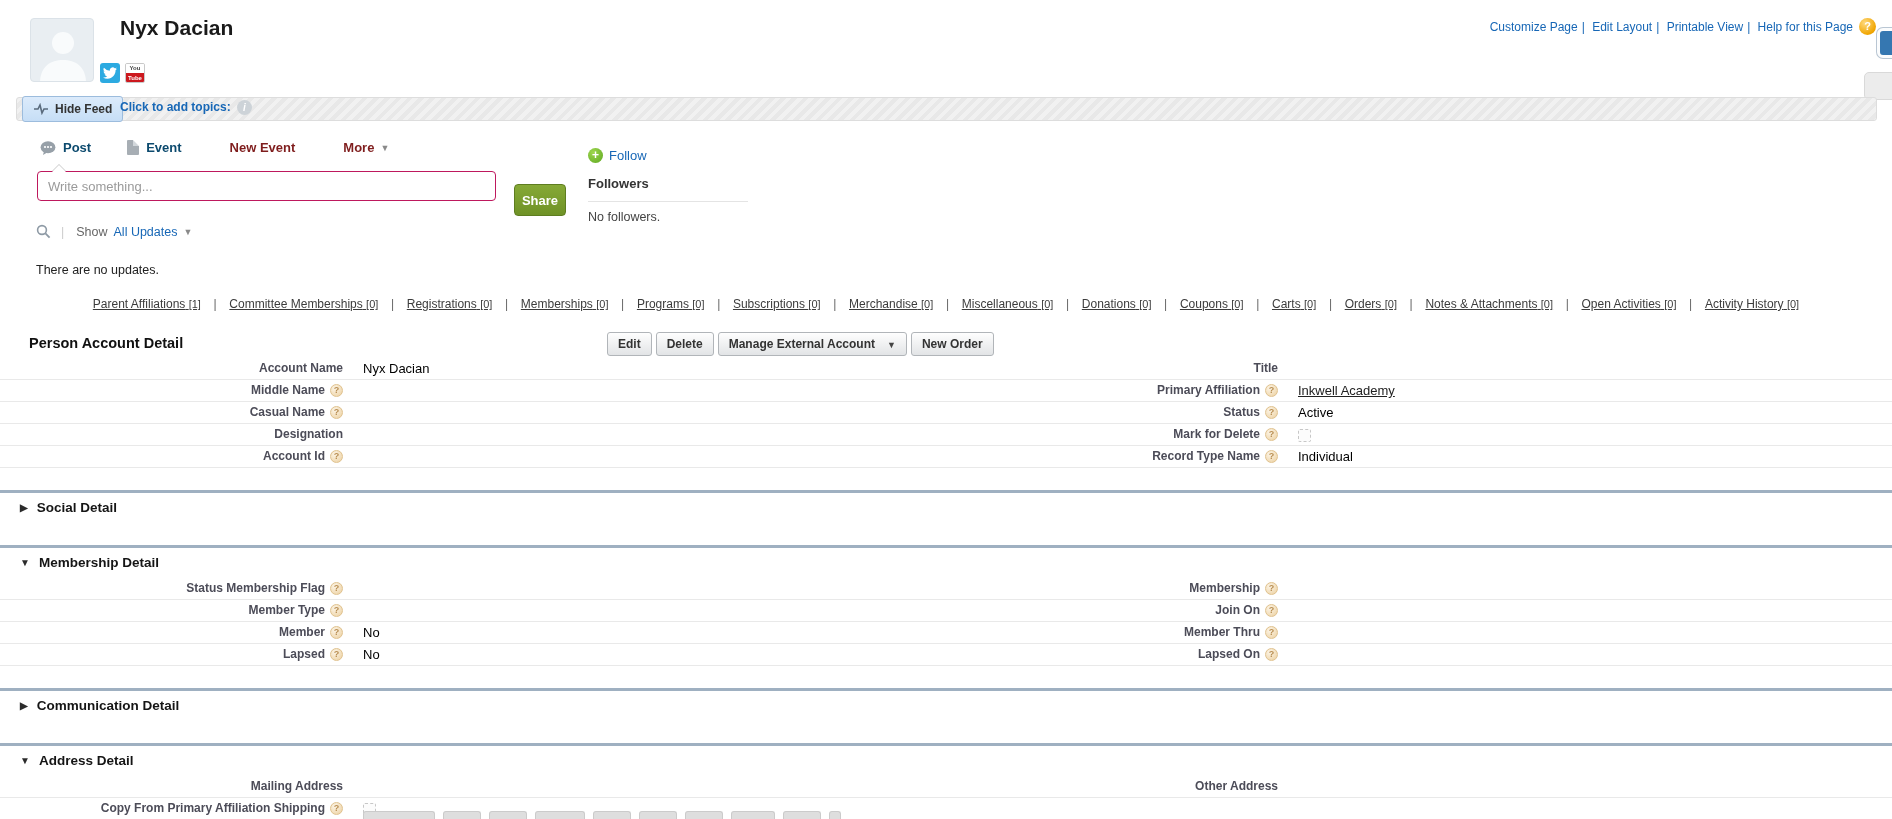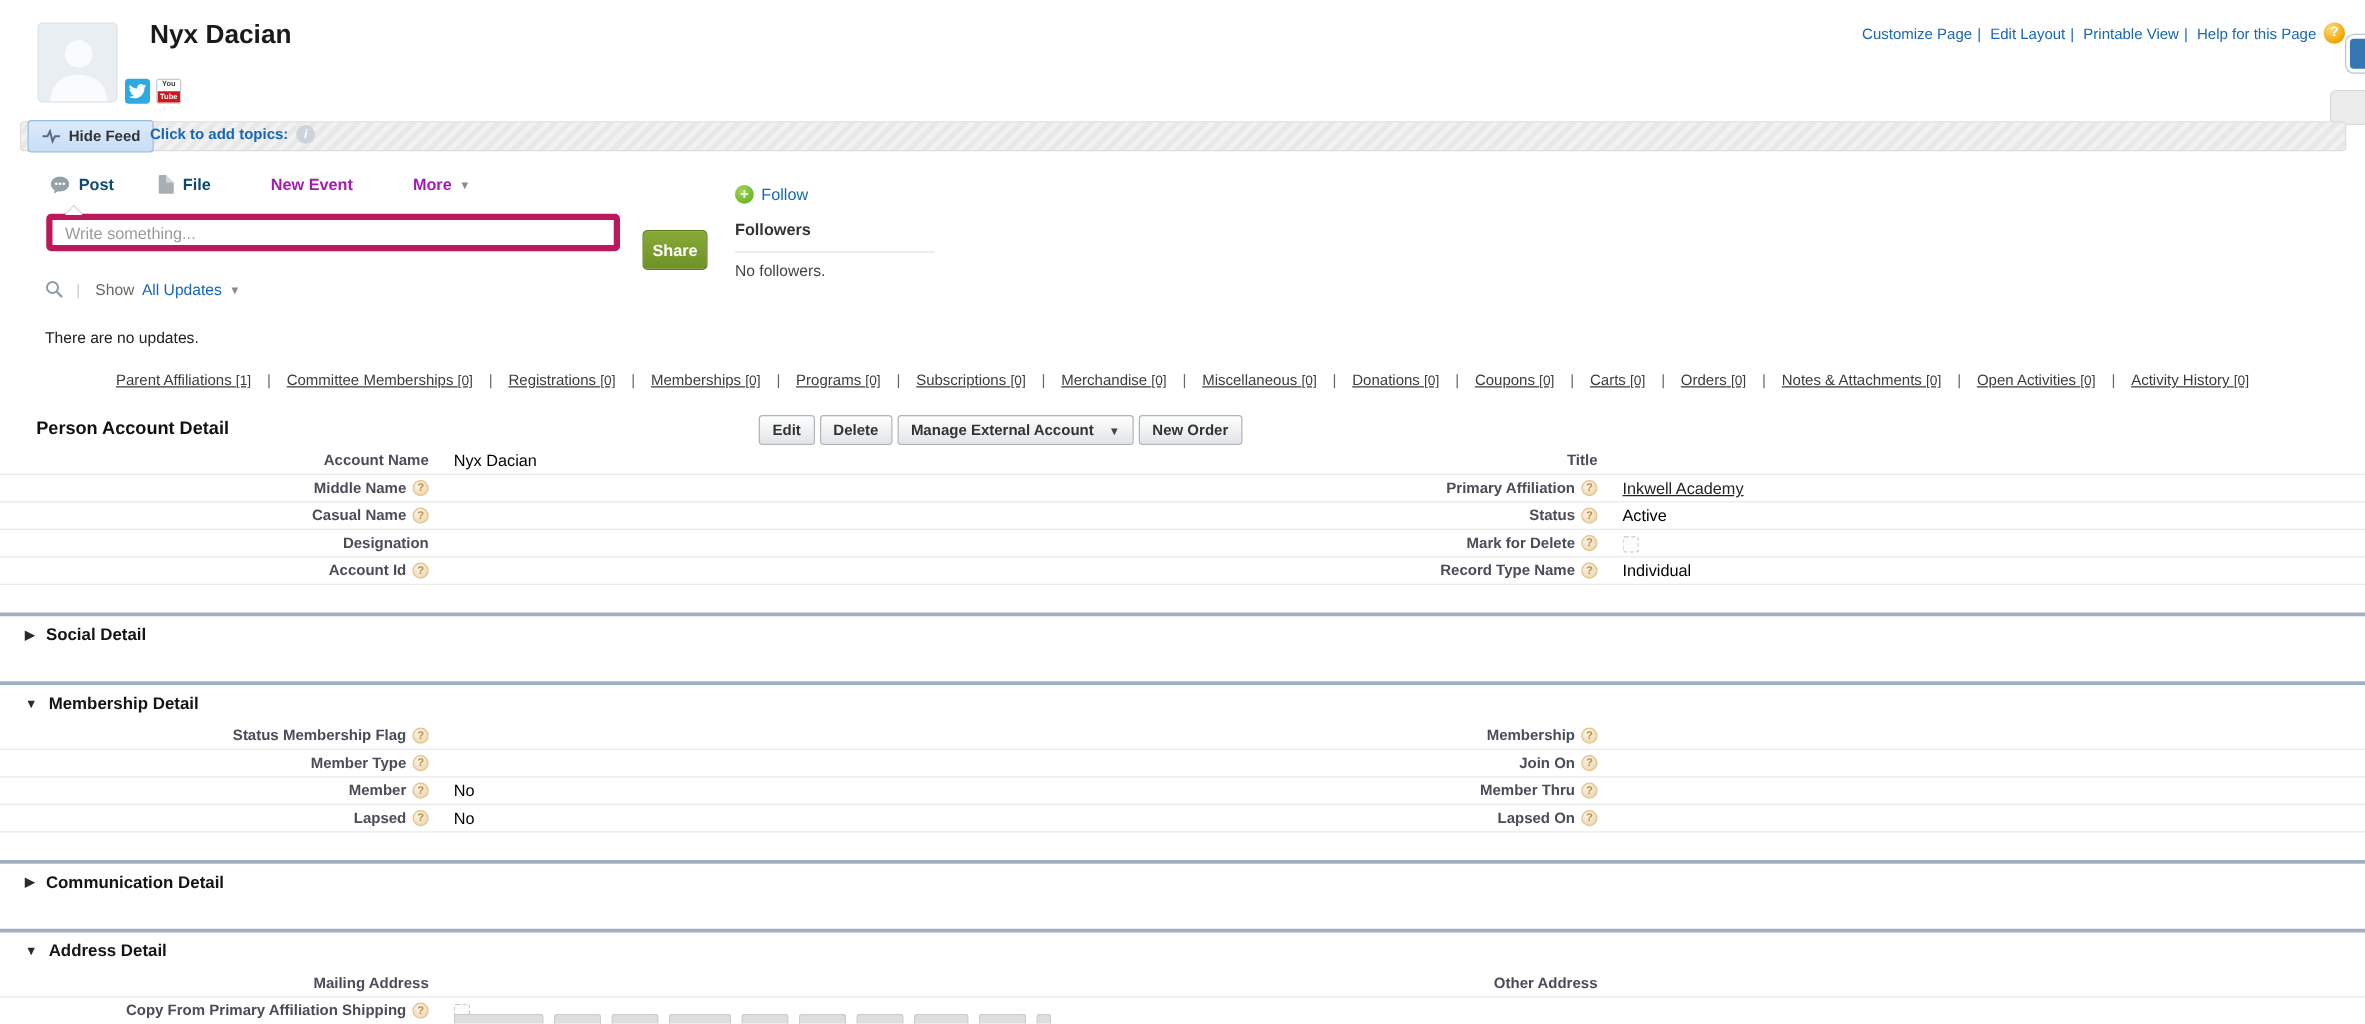--- a/index.html
+++ b/index.html
@@ -42,28 +42,28 @@
     background:linear-gradient(#dcebfb,#c6def6); border:1px solid #9cbcdd; border-radius:3px;
     font-family:inherit; font-size:12px; font-weight:bold; color:#333; display:flex; align-items:center; gap:6px; cursor:pointer; }
   .pulse-icon svg { display:block; }
   .add-topics { position:absolute; left:120px; top:100px; font-size:12px; font-weight:bold; color:#1767b6; }
   .info-icon { position:absolute; left:237px; top:100px; width:15px; height:15px; border-radius:50%;
     background:#cdd3d8; color:#fff; font-size:10px; font-weight:bold; font-style:italic; text-align:center; line-height:15px; }
 
   
   .pub-tabs { position:absolute; left:40px; top:140px; display:flex; align-items:center; font-size:13px; }
   .tab { display:flex; align-items:center; gap:7px; font-weight:bold; color:#0c4a6e; cursor:pointer; }
-  .tab-link { font-weight:bold; color:#a21caf; cursor:pointer; }
+  .tab-link { font-weight:bold; color:#7f1d1d; cursor:pointer; }
   .gap-s { margin-left:36px; } .gap-m { margin-left:48px; }
   .caret { font-size:9px; color:#8a8a8a; margin-left:6px; }
   .file-glyph { width:12px; height:15px; background:#a7aeb4; position:relative; border-radius:1px; }
   .file-glyph::after { content:""; position:absolute; right:0; top:0; border:3px solid #fff; border-left-color:#d2d7db; border-bottom-color:#d2d7db; }
 
   .composer-input { position:absolute; left:37px; top:171px; width:459px; height:30px;
-    border:5px solid #be185d; border-radius:4px; padding:0 10px; font-family:inherit; font-size:13px; color:#333; }
+    border:1px solid #be185d; border-radius:4px; padding:0 10px; font-family:inherit; font-size:13px; color:#333; }
   .composer-input::placeholder { color:#9a9a9a; }
   .pointer { position:absolute; left:52px; top:165px; width:0; height:0;
     border-left:7px solid transparent; border-right:7px solid transparent; border-bottom:7px solid #fff;
     filter:drop-shadow(0 -1px 0 #c8c8c8); z-index:2; }
   .share-btn { position:absolute; left:514px; top:184px; width:52px; height:32px;
     background:linear-gradient(#86a936,#6f9226); border:1px solid #5e7d20; border-radius:4px;
     color:#fff; font-family:inherit; font-size:13px; font-weight:bold; cursor:pointer; }
 
   .follow-col { position:absolute; left:588px; top:148px; width:160px; }
   .follow-row { display:flex; align-items:center; gap:6px; }
@@ -169,21 +169,21 @@
         <ellipse cx="8" cy="6.2" rx="7.4" ry="6" fill="#97a0a8"></ellipse>
         <path d="M4 10 L3 14 L8 11 Z" fill="#97a0a8"></path>
         <circle cx="5" cy="6" r="1.1" fill="#fff"></circle>
           <circle cx="8" cy="6" r="1.1" fill="#fff"></circle>
           <circle cx="11" cy="6" r="1.1" fill="#fff"></circle>
       </svg>
       <span>Post</span>
     </span>
     <span class="tab gap-s">
       <span class="file-glyph"></span>
-      <span>File</span>
+      <span>Event</span>
     </span>
     <a class="tab-link gap-m">New Event</a>
     <a class="tab-link gap-m">More</a>
     <span class="caret">▼</span>
   </div>
 
   <div class="pointer"></div>
   <input class="composer-input" type="text" placeholder="Write something..." style="">
   <button class="share-btn">Share</button>
 

